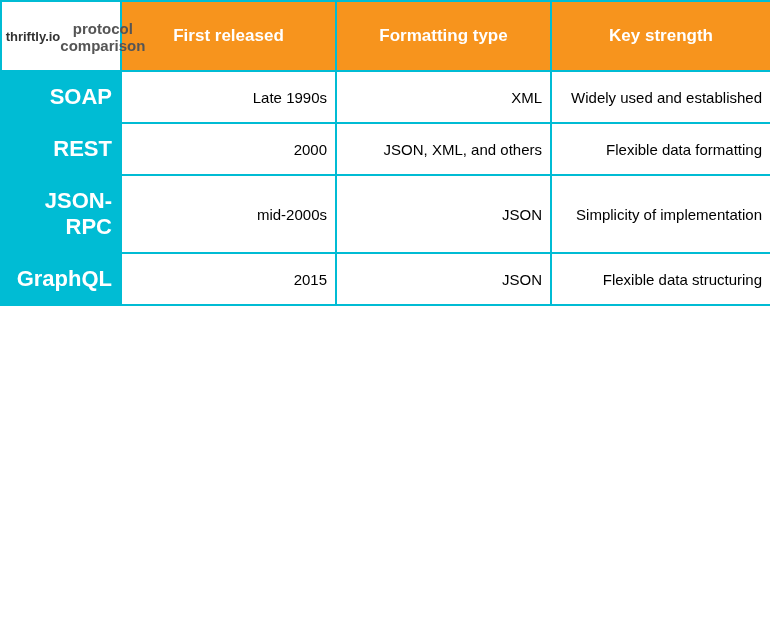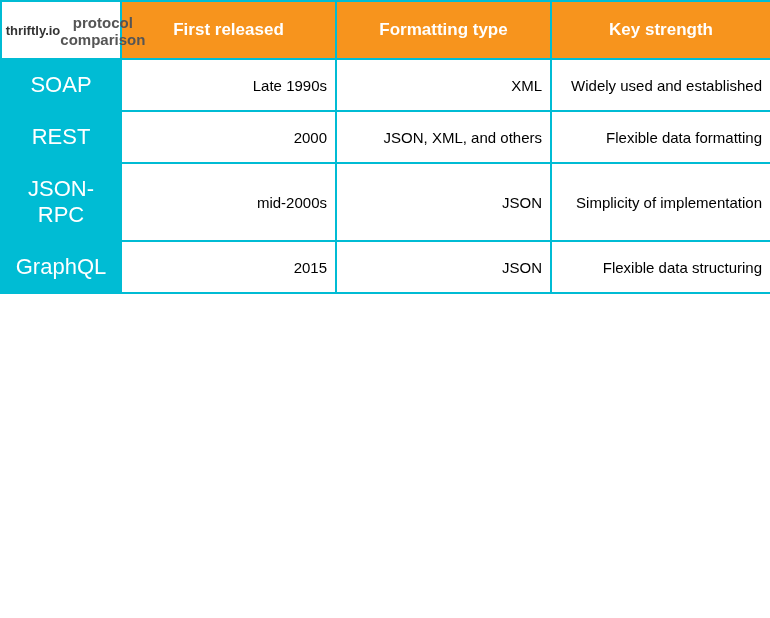--- a/index.html
+++ b/index.html
@@ -14,42 +14,42 @@
       width: 770px;
       border-collapse: collapse;
       table-layout: fixed;
     }
     thead th {
       background-color: #F7941D;
       color: #fff;
       font-size: 17px;
       font-weight: bold;
       text-align: center;
-      padding: 18px 8px;
+      padding: 24px 8px;
       border: 2px solid #00BCD4;
     }
     thead th.logo-cell {
       background-color: #fff;
       padding: 6px;
       vertical-align: middle;
     }
     tbody tr td {
       border: 2px solid #00BCD4;
       text-align: right;
       vertical-align: middle;
       padding: 12px 8px;
       font-size: 15px;
       color: #000000;
     }
     tbody tr td.row-header {
       background-color: #00BCD4;
       color: #fff;
       font-size: 22px;
-      font-weight: normal;
-      text-align: center;
+      font-weight: bold;
+      text-align: right;
     }
     .logo-container {
       display: flex;
       flex-direction: row;
       align-items: center;
       justify-content: center;
     }
     .logo-top {
       display: flex;
       align-items: center;

